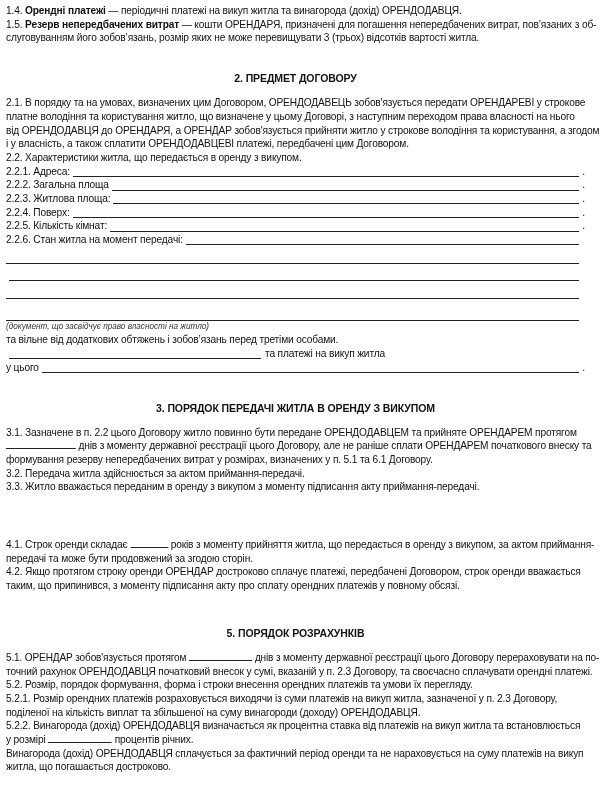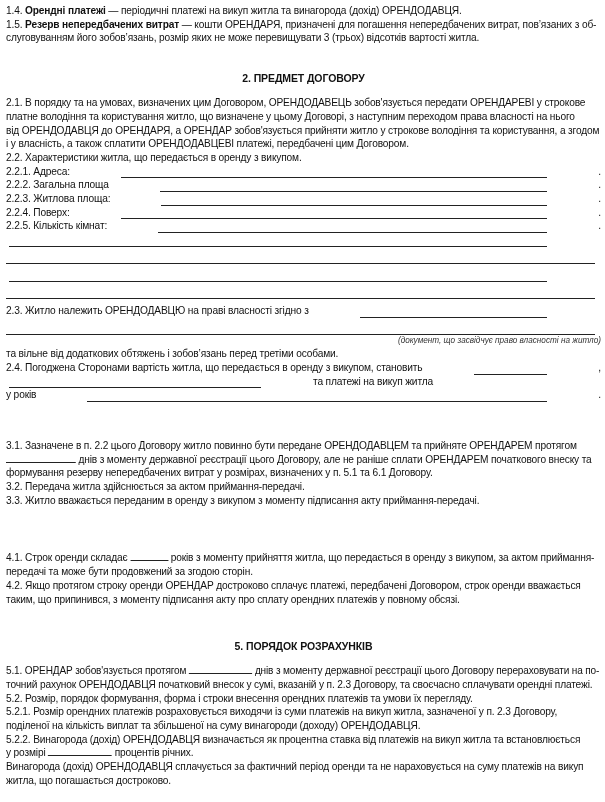--- a/index.html
+++ b/index.html
@@ -3,36 +3,36 @@
 <meta charset="utf-8">
 <style>
   html, body { margin: 0; padding: 0; background: #ffffff; }
   body {
     width: 605px; height: 802px; overflow: hidden;
     font-family: "Liberation Sans Narrow", "Liberation Sans", sans-serif;
     color: #111111;
     font-size: 10.2px;
     line-height: 13.7px;
   }
-  .page { position: relative; width: 605px; height: 802px; padding: 0 4px 0 6px; box-sizing: border-box; }
+  .page { position: relative; width: 605px; height: 802px; padding: 0 20px 0 6px; box-sizing: border-box; }
   p { margin: 0; white-space: nowrap; letter-spacing: -0.15px; }
   b { font-weight: bold; }
   h2 {
     margin: 0; font-size: 10.5px; font-weight: bold; text-align: center;
     letter-spacing: -0.1px; height: 14px; line-height: 14px;
   }
   .blank {
     display: inline-block; border-bottom: 1px solid #222; height: 9px; vertical-align: baseline;
   }
-  .fill-row { display: flex; align-items: flex-end; height: 13.7px; gap: 48px; }
+  .fill-row { display: flex; align-items: center; height: 13.7px; }
   .fill-row .lbl { white-space: nowrap; flex: none; letter-spacing: -0.15px; }
   .fill-row .rule { flex: 1; border-bottom: 1px solid #222; height: 10px; margin-left: 3px; }
   .fill-row .end { flex: none; width: 6px; text-align: right; }
   .full-rule { border-bottom: 1px solid #222; height: 10px; margin-right: 6px; }
-  .caption { text-align: right; font-style: italic; font-size: 8.2px; line-height: 12px; height: 12px; color: #333; }
+  .caption { text-align: left; font-style: italic; font-size: 8.2px; line-height: 12px; height: 12px; color: #333; }
 </style>
 </head>
 <body>
 
 <div class="page">
 
   <div style="height:4px"></div>
   <p style="transform: scaleX(0.996639); transform-origin: left center; width: 595px;"><span>1.4.</span> <b>Орендні платежі</b><span> — періодичні платежі на викуп житла та винагорода (дохід) ОРЕНДОДАВЦЯ.</span></p>
   <p style="transform: scaleX(0.996639); transform-origin: left center; width: 595px;"><span>1.5.</span> <b>Резерв непередбачених витрат</b><span> — кошти ОРЕНДАРЯ, призначені для погашення непередбачених витрат, пов’язаних з об-</span></p>
   <p style="transform: scaleX(0.996639); transform-origin: left center; width: 595px;">слуговуванням його зобов’язань, розмір яких не може перевищувати 3 (трьох) відсотків вартості житла.</p>
@@ -66,61 +66,53 @@
     <span class="lbl">2.2.4. Поверх:</span>
     <span class="rule"></span>
     <span class="end">.</span>
   </div>
   <div class="fill-row">
     <span class="lbl">2.2.5. Кількість кімнат:</span>
     <span class="rule"></span>
     <span class="end">.</span>
   </div>
   <div class="fill-row">
+    <span class="lbl">2.2.6. Стан житла на момент передачі:</span>
     <span class="rule"></span>
     <span class="end"></span>
   </div>
   <div style="height:6px"></div>
   <div class="full-rule"></div>
   <div style="height:5px"></div>
 
   <div class="fill-row">
     <span class="rule"></span>
     <span class="end"></span>
   </div>
   <div style="height:6px"></div>
   <div class="full-rule"></div>
   <div style="height:5px"></div>
 
-  <div class="fill-row">
-    <span class="lbl">2.3. Житло належить ОРЕНДОДАВЦЮ на праві власності згідно з</span>
-    <span class="rule"></span>
-    <span class="end"></span>
-  </div>
   <div style="height:6px"></div>
   <div class="full-rule"></div>
   <div class="caption">(документ, що засвідчує право власності на житло)</div>
   <p style="transform: scaleX(0.996639); transform-origin: left center; width: 595px;">та вільне від додаткових обтяжень і зобов’язань перед третіми особами.</p>
 
   <div class="fill-row">
-    <span class="lbl">2.4. Погоджена Сторонами вартість житла, що передається в оренду з викупом, становить</span>
-    <span class="rule"></span>
-    <span class="end">,</span>
-  </div>
-  <div class="fill-row">
     <span class="rule" style="flex:none;width:252px"></span>
     <span class="lbl" style="margin-left:4px">та платежі на викуп житла</span>
   </div>
   <div class="fill-row">
-    <span class="lbl">у років</span>
+    <span class="lbl">у цього</span>
     <span class="rule"></span>
     <span class="end">.</span>
   </div>
 
   <div style="height:26px"></div>
+  <h2>3. ПОРЯДОК ПЕРЕДАЧІ ЖИТЛА В ОРЕНДУ З ВИКУПОМ</h2>
   <div style="height:11px"></div>
 
   <p style="transform: scaleX(0.996639); transform-origin: left center; width: 595px;">3.1. Зазначене в п. 2.2 цього Договору житло повинно бути передане ОРЕНДОДАВЦЕМ та прийняте ОРЕНДАРЕМ протягом</p>
   <p style="transform: scaleX(0.996639); transform-origin: left center; width: 595px;"><span class="blank" style="width:70px"></span><span> днів з моменту державної реєстрації цього Договору, але не раніше сплати ОРЕНДАРЕМ початкового внеску та</span></p>
   <p style="transform: scaleX(0.996639); transform-origin: left center; width: 595px;">формування резерву непередбачених витрат у розмірах, визначених у п. 5.1 та 6.1 Договору.</p>
   <p style="transform: scaleX(0.996639); transform-origin: left center; width: 595px;">3.2. Передача житла здійснюється за актом приймання-передачі.</p>
   <p style="transform: scaleX(0.996639); transform-origin: left center; width: 595px;">3.3. Житло вважається переданим в оренду з викупом з моменту підписання акту приймання-передачі.</p>
 
   <div style="height:33px"></div>
   <div style="height:11px"></div>

